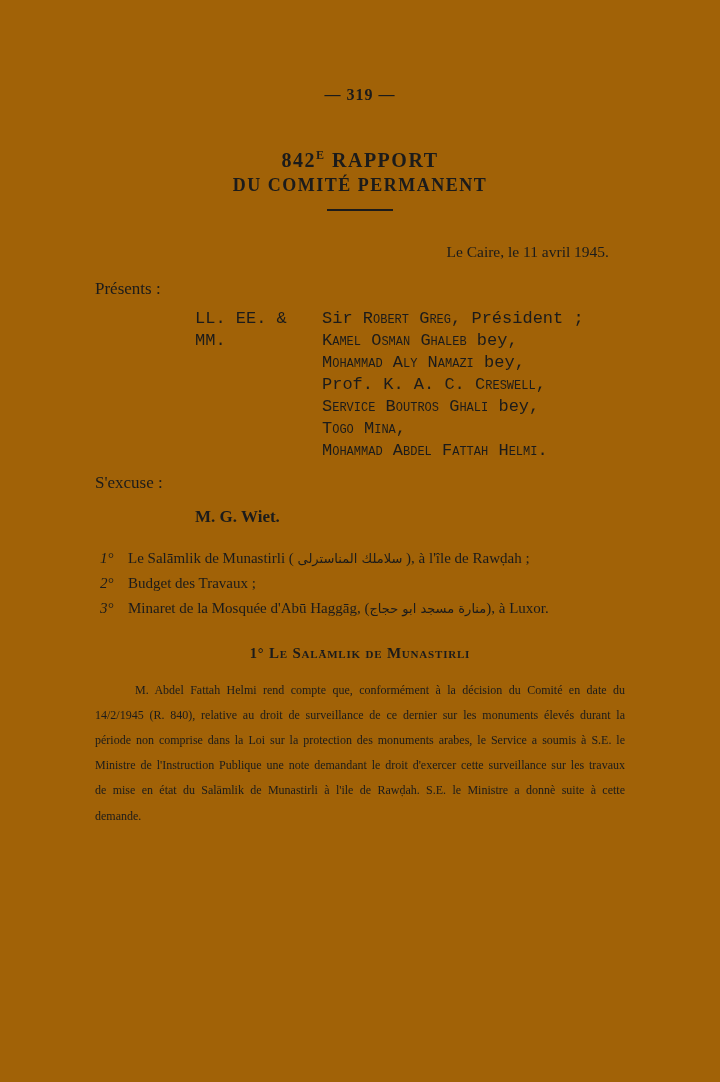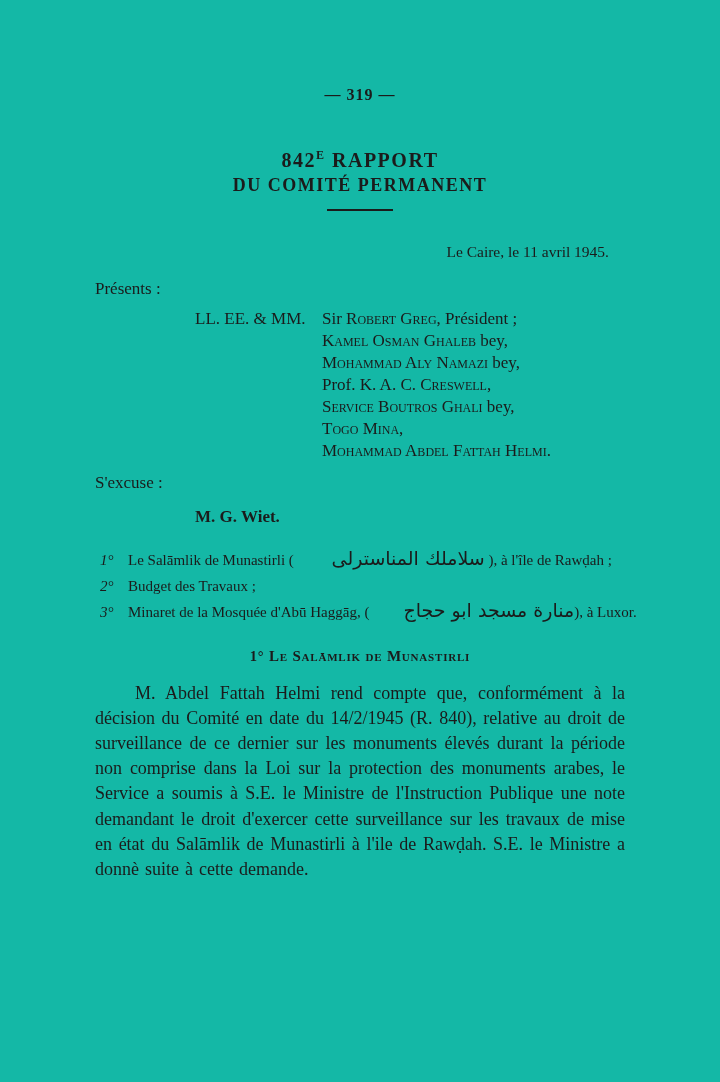--- a/index.html
+++ b/index.html
@@ -4,21 +4,21 @@
 <style>
   html, body {
     margin: 0;
     padding: 0;
     background: #ffffff;
   }
   .page {
     position: relative;
     width: 720px;
     height: 1082px;
-    background: #14b8a6;
+    background: #a16207;
     color: #1b1b1b;
     font-family: "Liberation Serif", "DejaVu Serif", serif;
     box-sizing: border-box;
     padding: 85px 95px 0 95px;
     overflow: hidden;
   }
   .page-number {
     text-align: center;
     font-size: 16px;
     font-weight: bold;
@@ -60,20 +60,21 @@
     font-size: 17px;
     line-height: 22px;
   }
   .att-grid {
     margin-top: 8px;
     margin-left: 100px;
     display: grid;
     grid-template-columns: 127px auto;
     font-size: 17px;
     line-height: 22px;
+    font-family: Liberation Mono, monospace;
   }
   .att-row { white-space: nowrap; }
   .sc { font-variant: small-caps; }
   .excuse-label { margin-top: 10px; }
   .wiet {
     margin-top: 12px;
     margin-left: 100px;
     font-size: 17px;
     font-weight: bold;
     line-height: 22px;
@@ -94,37 +95,36 @@
     line-height: 24px;
   }
   .som-item { white-space: nowrap; }
   .som-num {
     display: inline-block;
     width: 28px;
     font-style: italic;
   }
   .arabic {
     font-family: "DejaVu Sans", sans-serif;
-    font-size: 19px;
+    font-size: 13px;
     direction: rtl;
     unicode-bidi: isolate;
-    margin-left: 34px;
   }
   .section-heading {
     margin-top: 22px;
     text-align: center;
     font-size: 14.5px;
     font-weight: bold;
     line-height: 20px;
     letter-spacing: 0.8px;
   }
   .section-heading .sc { font-size: 15px; }
   .body-paragraph {
     margin: 15px 0 16px 0;
-    font-size: 18px;
+    font-size: 12px;
     line-height: 25.2px;
     text-align: justify;
     text-indent: 40px;
     word-spacing: 1.5px;
   }
 </style>
 </head>
 <body>
 
 <div class="page">

